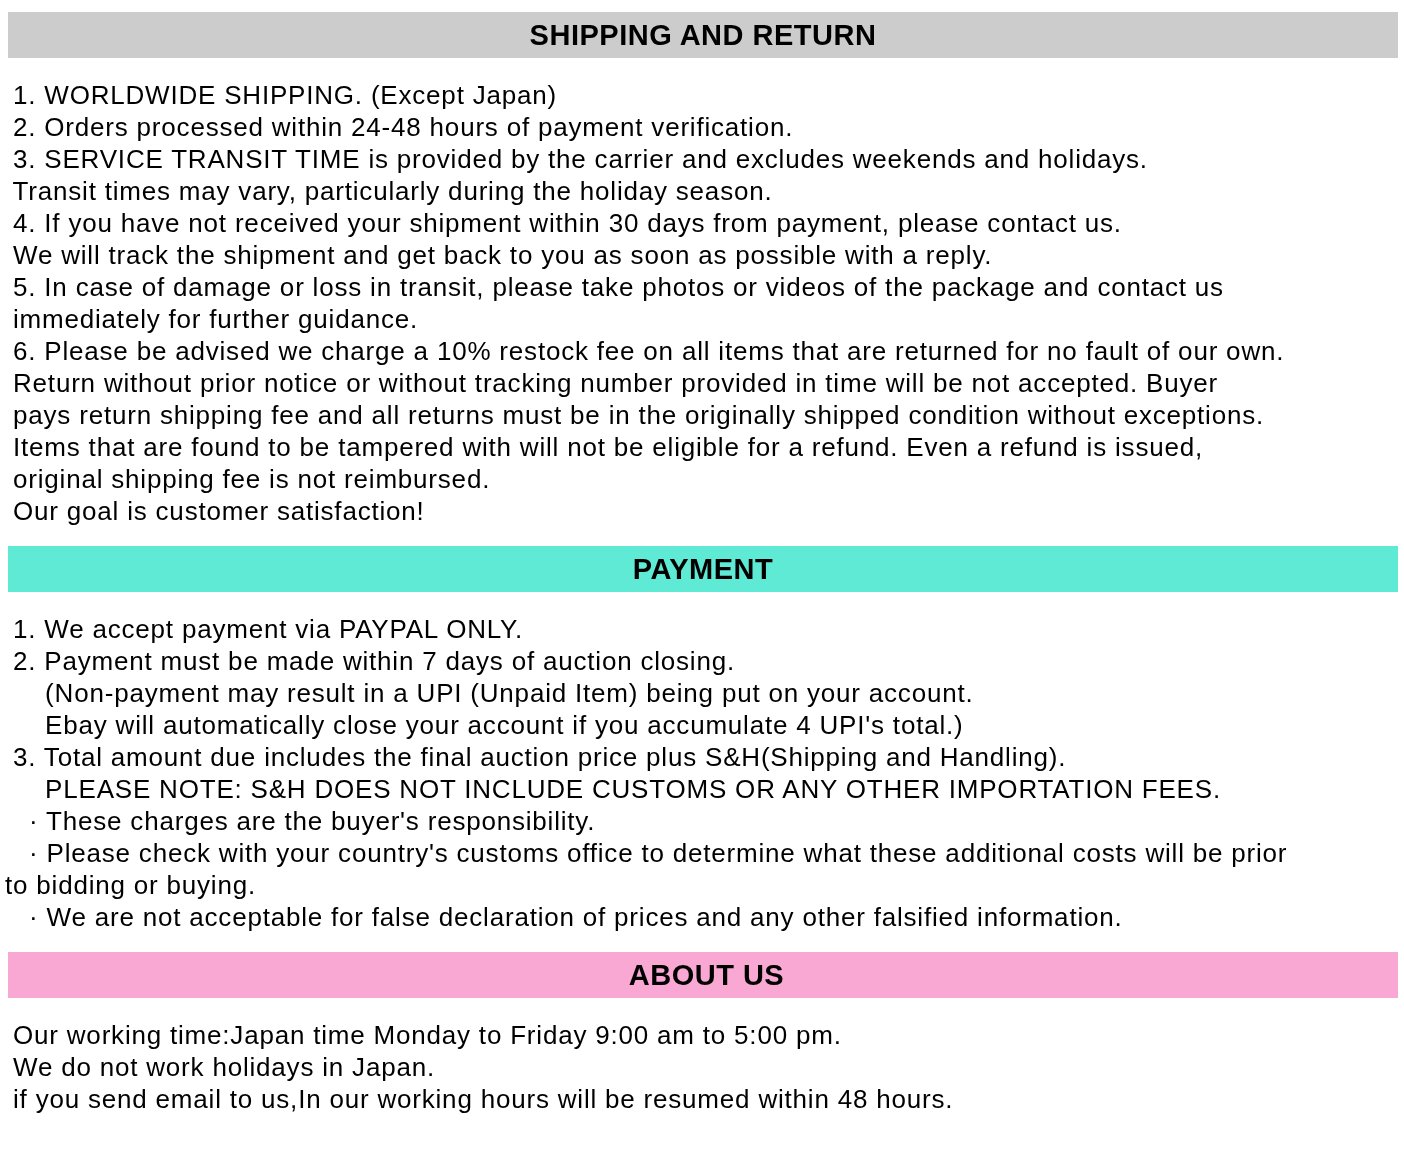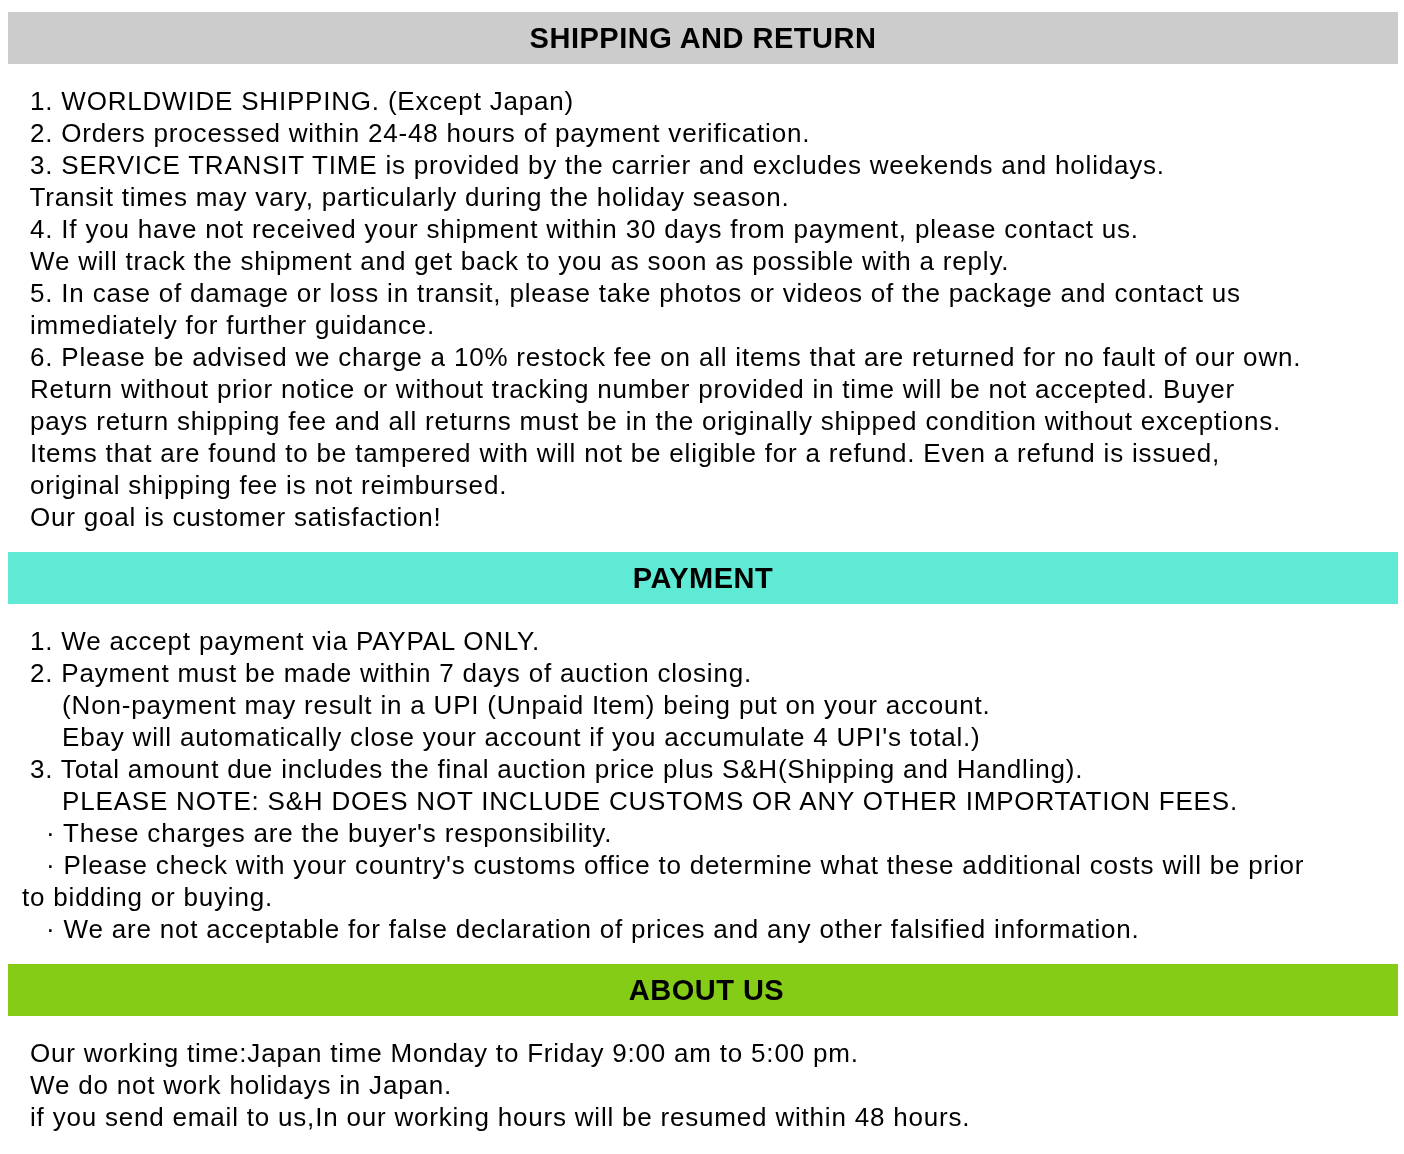--- a/index.html
+++ b/index.html
@@ -12,33 +12,33 @@
     min-height: 1154px;
     font-family: "Liberation Sans", "DejaVu Sans", sans-serif;
     color: #000000;
     overflow-x: hidden;
   }
   .page {
     display: block;
     padding-top: 12px;
   }
   .section-header {
-    height: 52px;
+    height: 46px;
     margin: 0 6px 0 8px;
     background: #cccccc;
     display: flex;
     align-items: center;
     justify-content: center;
     font-size: 29px;
     font-weight: bold;
     letter-spacing: 0.5px;
     color: #000000;
   }
   .section-body {
-    padding: 21px 0 19px 22px;
+    padding: 21px 0 19px 5px;
     font-size: 26px;
     line-height: 32px;
     letter-spacing: 0.8px;
     white-space: pre;
     overflow: hidden;
   }
   .line {
     height: 32px;
   }
 </style>
@@ -48,16 +48,16 @@
 <main class="page" id="page-root">
     <section>
       <div class="section-header" style="background: rgb(204, 204, 204); color: rgb(0, 0, 0);">SHIPPING AND RETURN</div>
       <div class="section-body"><div class="line"> 1. WORLDWIDE SHIPPING. (Except Japan)</div><div class="line"> 2. Orders processed within 24-48 hours of payment verification.</div><div class="line"> 3. SERVICE TRANSIT TIME is provided by the carrier and excludes weekends and holidays.</div><div class="line"> Transit times may vary, particularly during the holiday season.</div><div class="line"> 4. If you have not received your shipment within 30 days from payment, please contact us.</div><div class="line"> We will track the shipment and get back to you as soon as possible with a reply.</div><div class="line"> 5. In case of damage or loss in transit, please take photos or videos of the package and contact us</div><div class="line"> immediately for further guidance.</div><div class="line"> 6. Please be advised we charge a 10% restock fee on all items that are returned for no fault of our own.</div><div class="line"> Return without prior notice or without tracking number provided in time will be not accepted. Buyer</div><div class="line"> pays return shipping fee and all returns must be in the originally shipped condition without exceptions.</div><div class="line"> Items that are found to be tampered with will not be eligible for a refund. Even a refund is issued,</div><div class="line"> original shipping fee is not reimbursed.</div><div class="line"> Our goal is customer satisfaction!</div></div>
     </section>
     <section>
       <div class="section-header" style="background: #5eead4; color: rgb(0, 0, 0);">PAYMENT</div>
       <div class="section-body"><div class="line"> 1. We accept payment via PAYPAL ONLY.</div><div class="line"> 2. Payment must be made within 7 days of auction closing.</div><div class="line">     (Non-payment may result in a UPI (Unpaid Item) being put on your account.</div><div class="line">     Ebay will automatically close your account if you accumulate 4 UPI's total.)</div><div class="line"> 3. Total amount due includes the final auction price plus S&amp;H(Shipping and Handling).</div><div class="line">     PLEASE NOTE: S&amp;H DOES NOT INCLUDE CUSTOMS OR ANY OTHER IMPORTATION FEES.</div><div class="line">   · These charges are the buyer's responsibility.</div><div class="line">   · Please check with your country's customs office to determine what these additional costs will be prior</div><div class="line">to bidding or buying.</div><div class="line">   · We are not acceptable for false declaration of prices and any other falsified information.</div></div>
     </section>
     <section>
-      <div class="section-header" style="background: #84cc16; color: rgb(0, 0, 0); padding-left: 7px;">ABOUT US</div>
+      <div class="section-header" style="background: #f9a8d4; color: rgb(0, 0, 0); padding-left: 7px;">ABOUT US</div>
       <div class="section-body"><div class="line"> Our working time:Japan time Monday to Friday 9:00 am to 5:00 pm.</div><div class="line"> We do not work holidays in Japan.</div><div class="line"> if you send email to us,In our working hours will be resumed within 48 hours.</div></div>
     </section>
   </main>
 
 </body></html>

